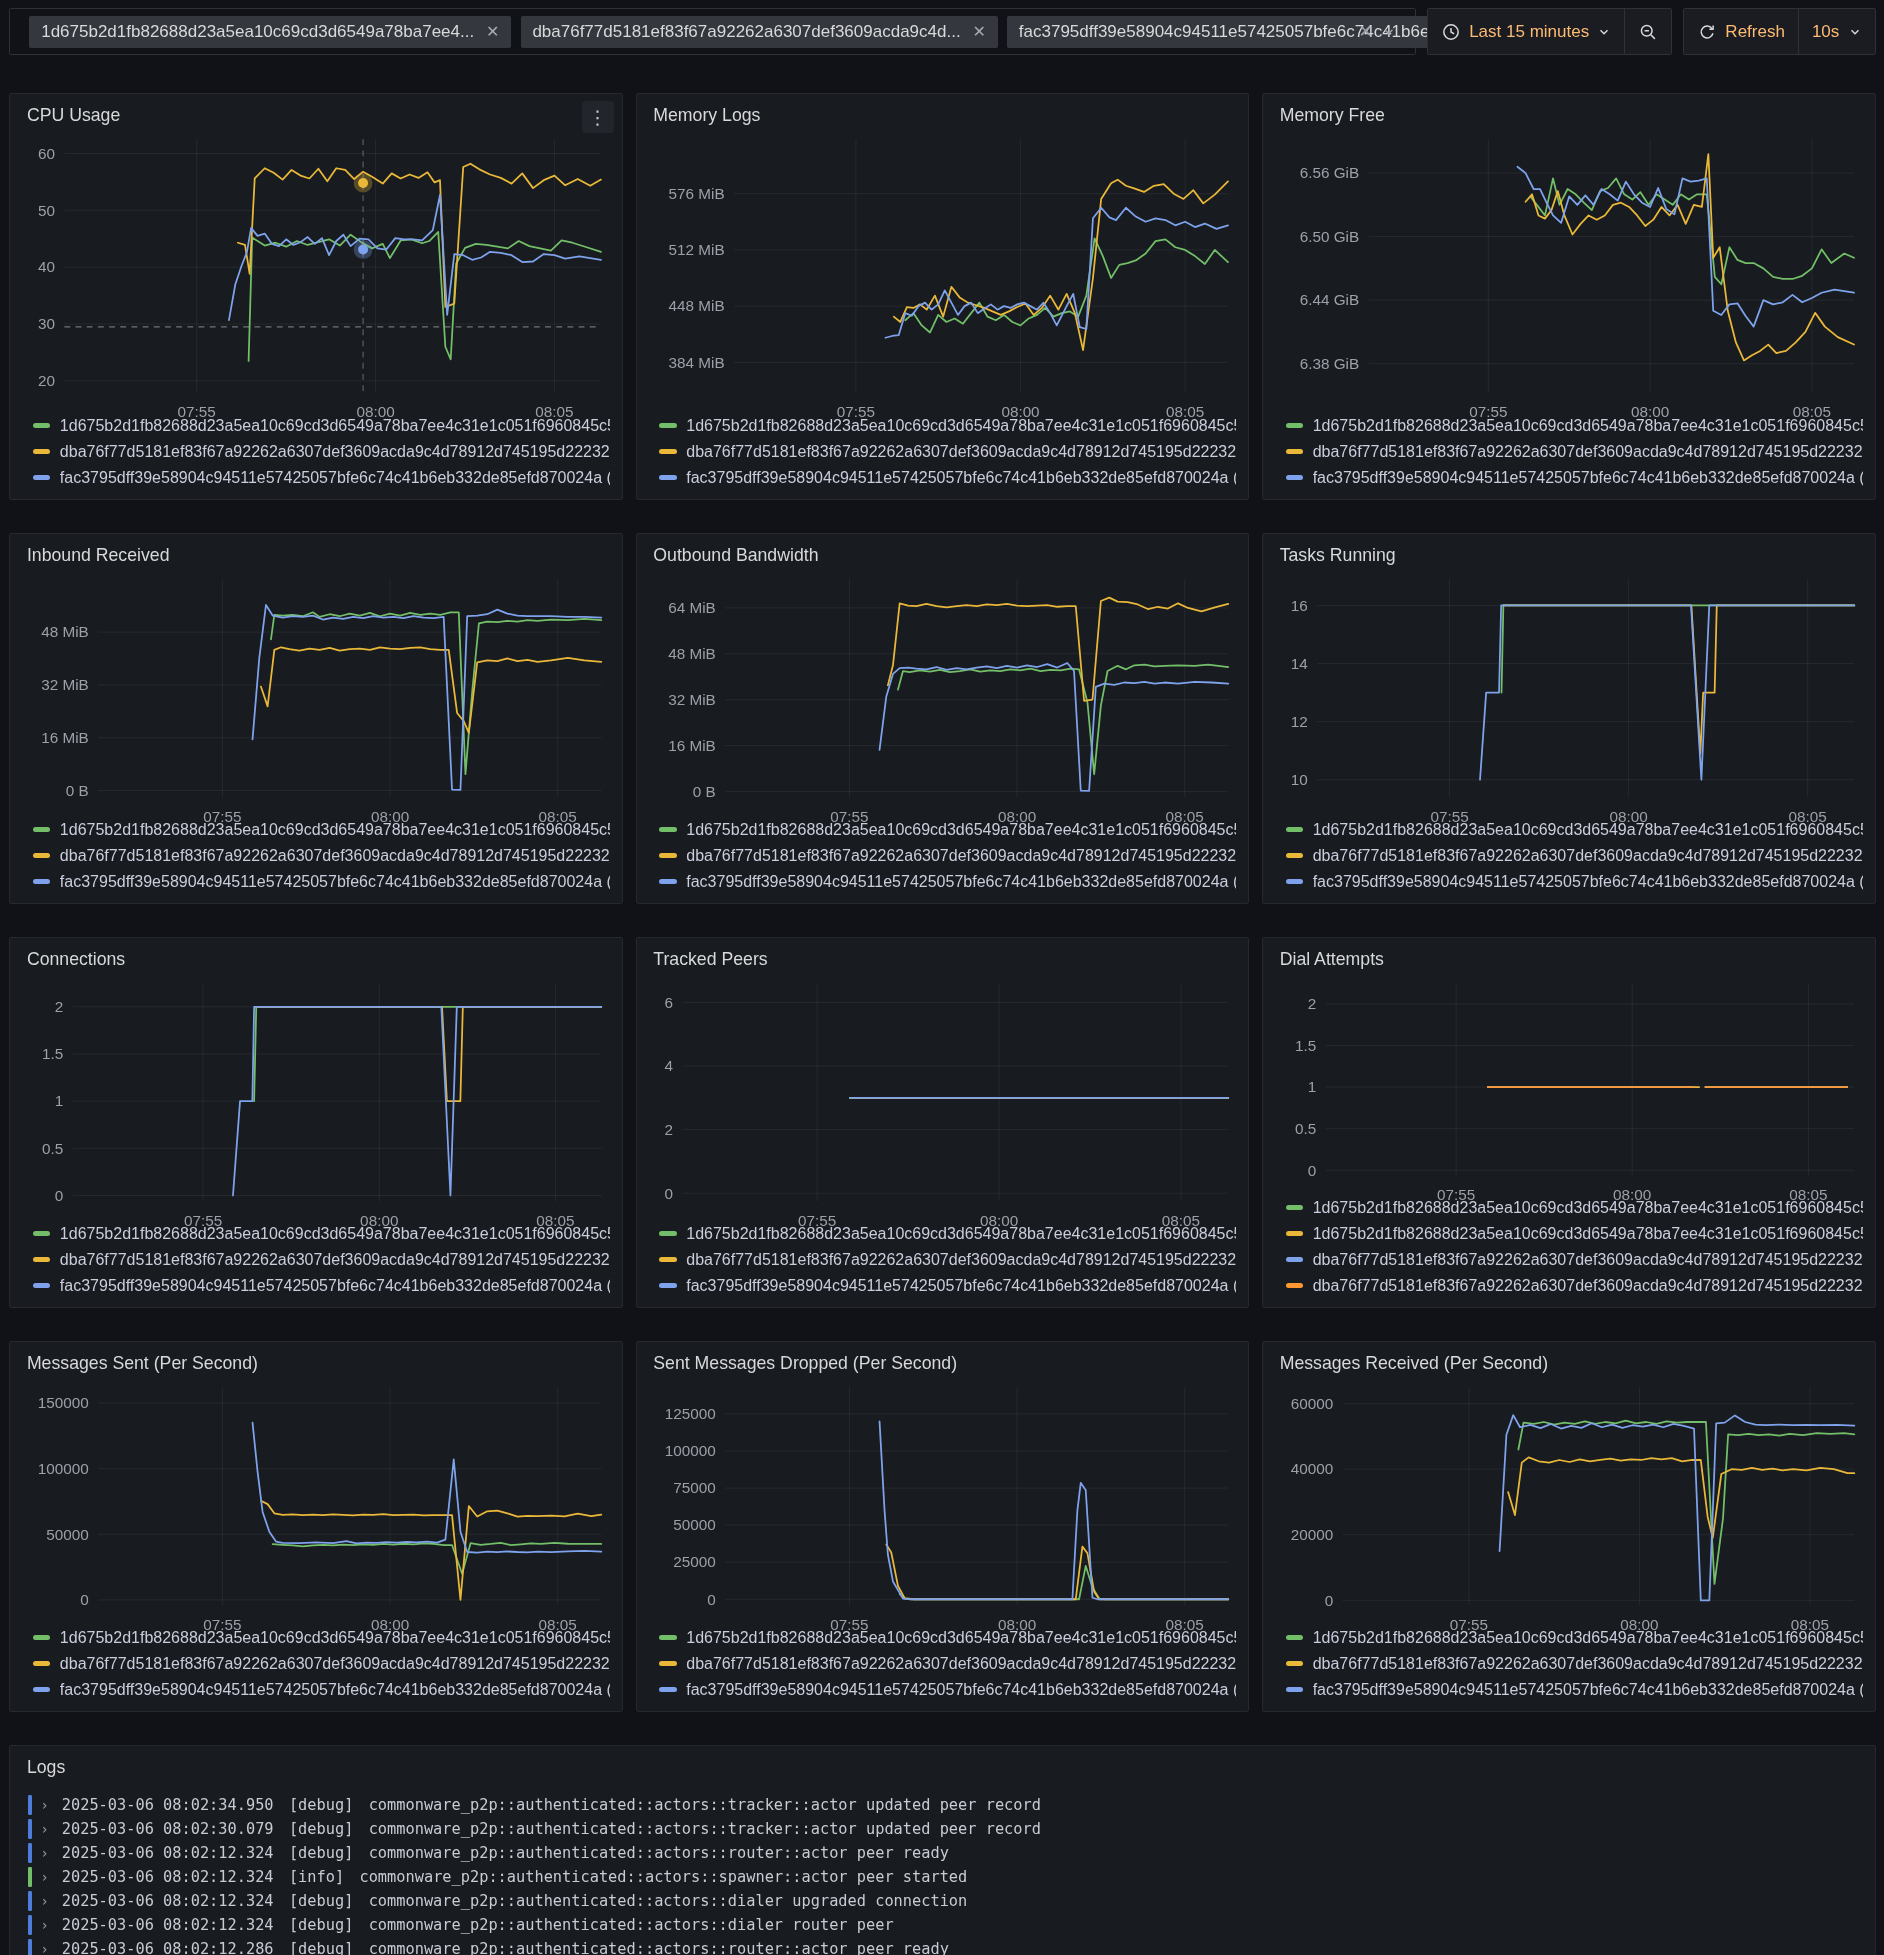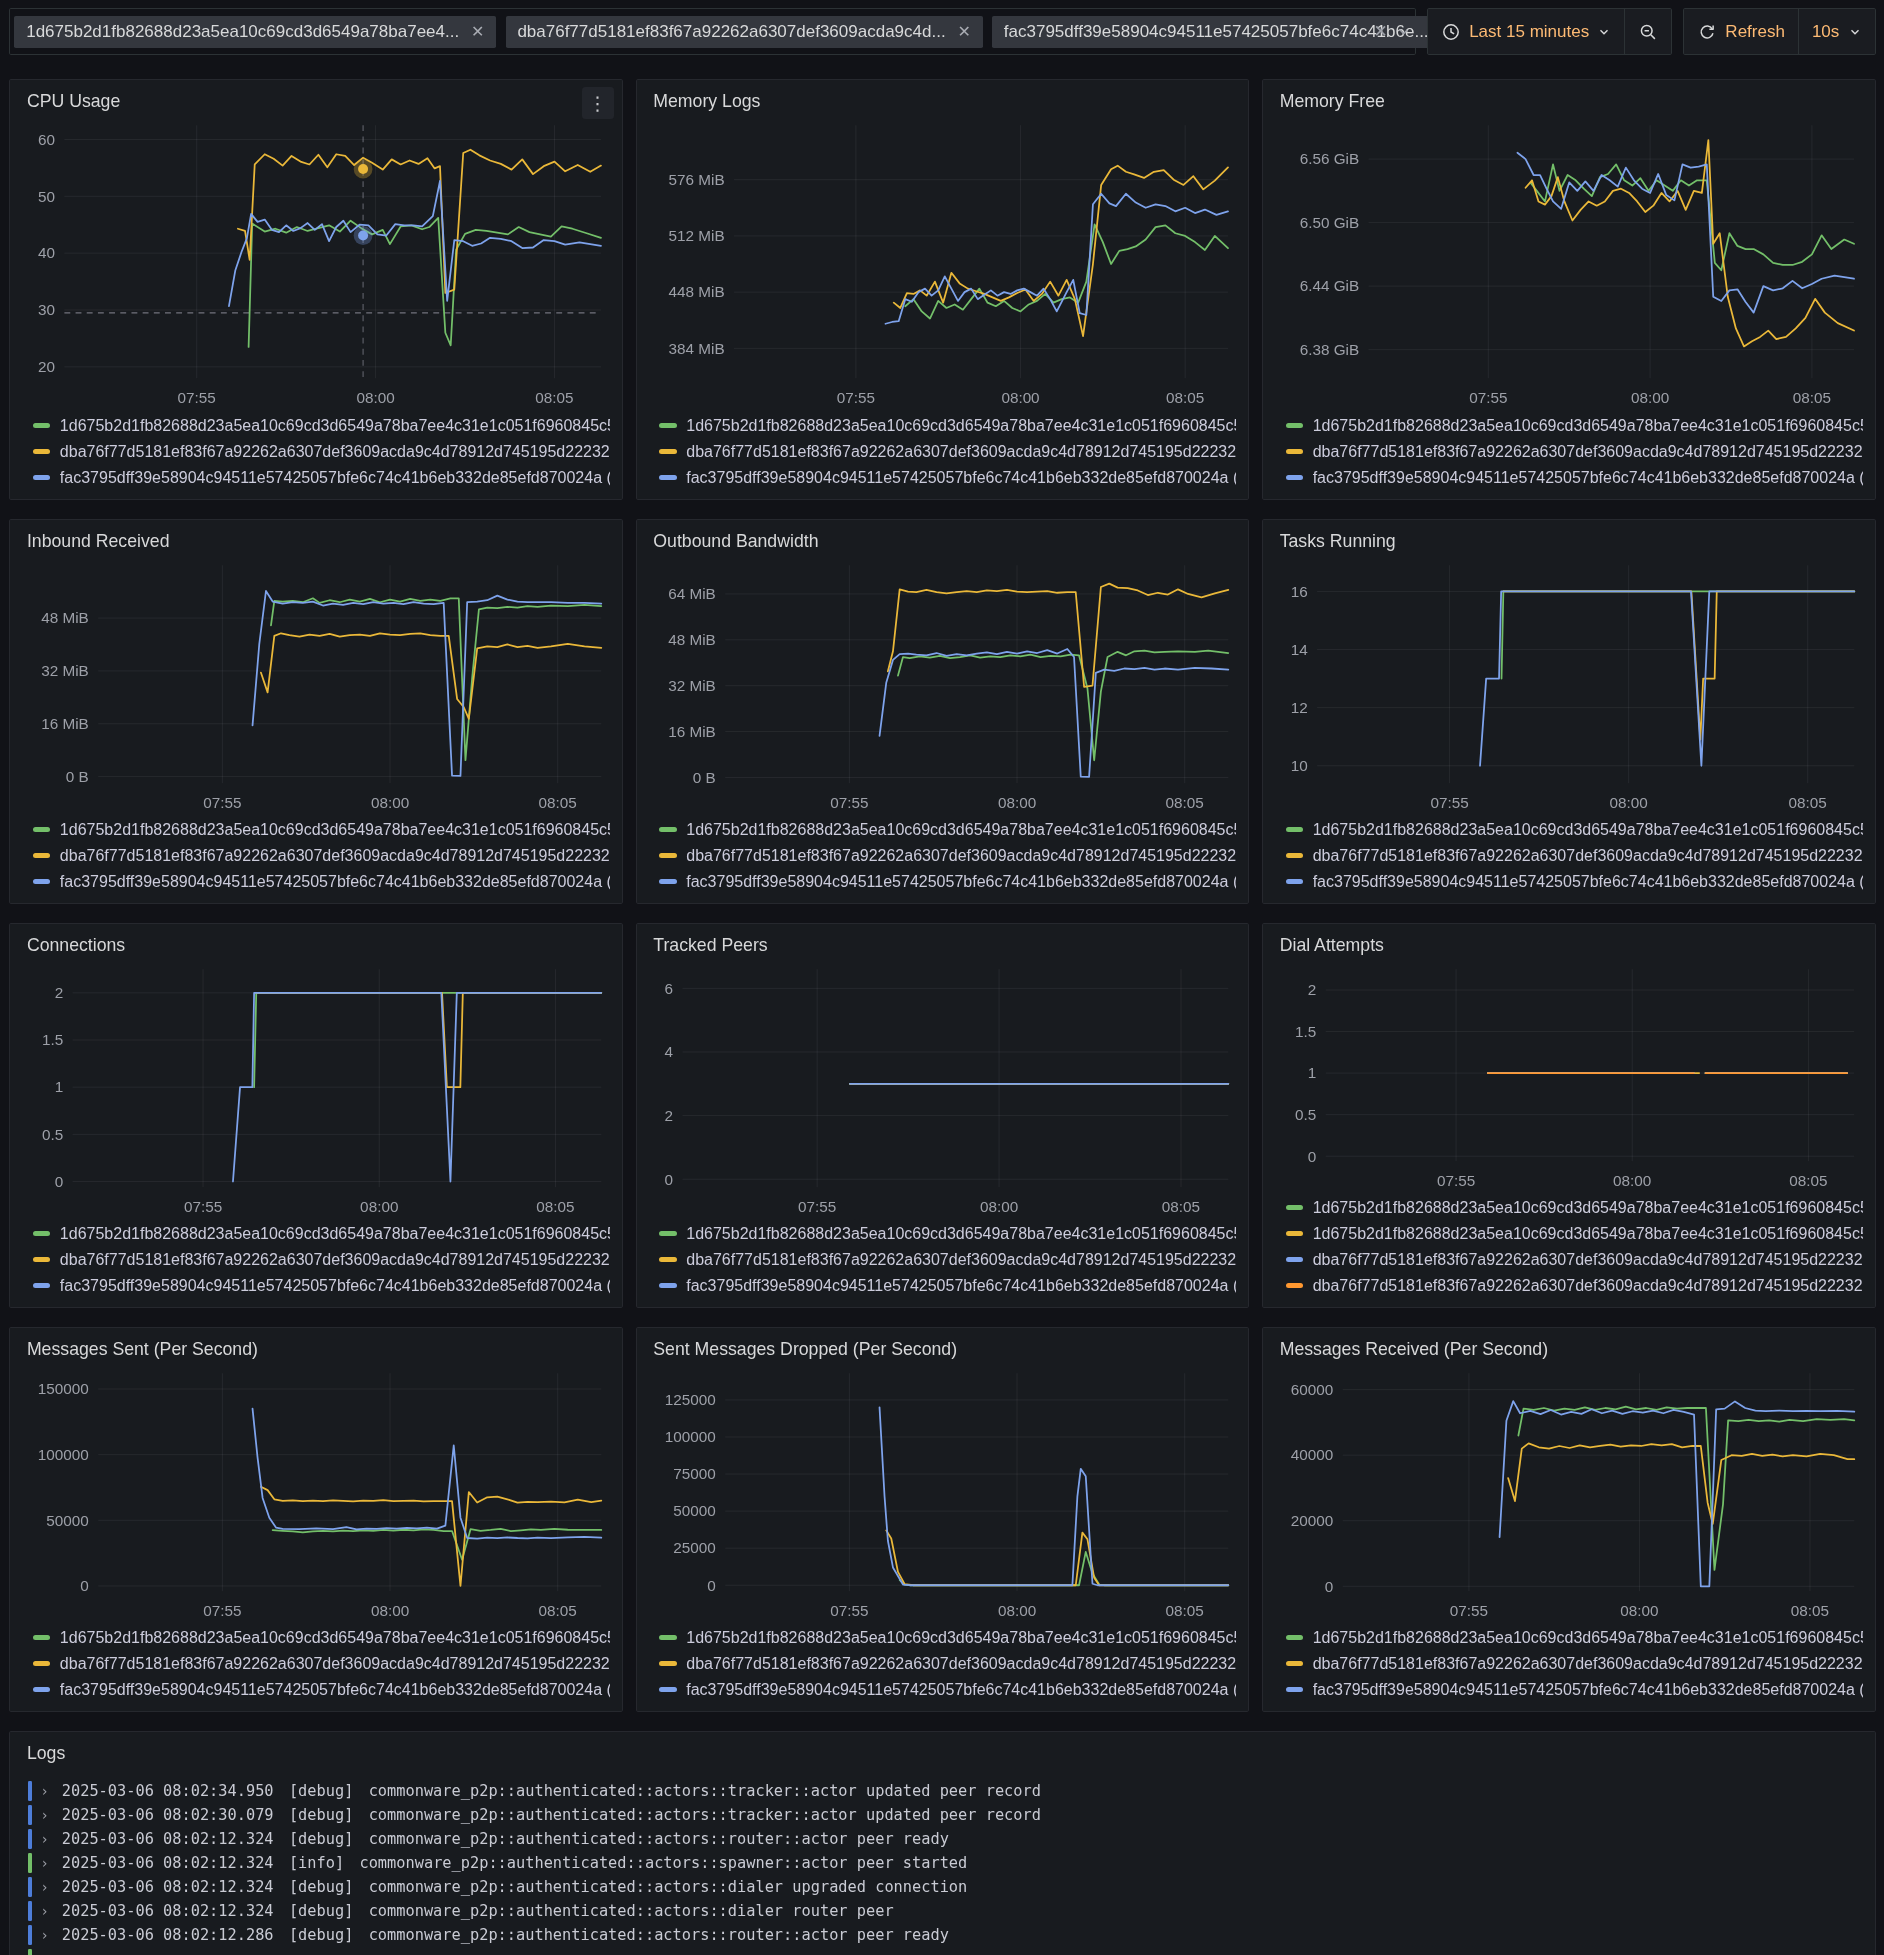--- a/index.html
+++ b/index.html
@@ -3,35 +3,35 @@
 <meta charset="utf-8">
 <style>
   html,body{margin:0;padding:0;}
   body{
     width:1885px;height:1955px;position:relative;overflow:hidden;
     background:#111217;color:#CCCCDC;
     font-family:"Liberation Sans",sans-serif;font-size:16.5px;
   }
   
   .topbar{position:absolute;top:8.3px;left:9.4px;right:9.4px;height:47px;display:flex;gap:10.6px;align-items:stretch;}
-  .filterbox{flex:1;max-width:1414px;border:0.6px solid #2C3235;border-radius:1.8px;display:flex;align-items:center;padding:0 4px;gap:9.4px;min-width:0;}
+  .filterbox{flex:1;max-width:1414px;border:0.6px solid #2C3235;border-radius:1.8px;display:flex;align-items:center;padding:0 19px;gap:9.4px;min-width:0;}
   .chips{display:flex;gap:9.4px;align-items:center;min-width:0;}
   .chip{display:flex;align-items:center;gap:11.8px;background:#34373E;border-radius:1.8px;height:32px;padding:0 11.8px;font-size:17px;color:#D8D9DA;white-space:nowrap;}
   .chip .x{color:#A9ACB3;font-size:16px;}
   .fb-right{margin-left:auto;display:flex;gap:8.3px;color:#9DA0A8;font-size:16px;align-items:center;}
   .group{display:flex;border:0.6px solid #2C3235;border-radius:1.8px;background:#1A1C21;align-items:stretch;}
   .gbtn{display:flex;align-items:center;gap:8.3px;padding:0 13px;font-size:17px;font-weight:500;color:#fdba74;background:transparent;border:none;border-left:0.6px solid #2C3235;cursor:pointer;font-family:inherit;}
   .gbtn:first-child{border-left:none;}
   .gbtn svg{display:block;}
   
   .grid{position:absolute;left:9.4px;right:9.4px;top:79px;display:grid;
     grid-template-columns:repeat(3,1fr);
     grid-template-rows:421px 385px 385px 385px 231px;
     gap:19px 13px;}
-  .panel{background:#181B1F;border:0.6px solid #26282E;border-radius:1.8px;display:flex;flex-direction:column;padding:5.9px 11.8px 7px;position:relative;min-width:0;min-height:0;}
+  .panel{background:#181B1F;border:0.6px solid #26282E;border-radius:1.8px;display:flex;flex-direction:column;padding:5.9px 11.8px 7px;position:relative;min-width:0;min-height:0;margin-top:14px;}
   .p-title{font-size:17.7px;color:#D8D9DA;font-weight:500;height:31px;display:flex;align-items:center;padding-left:4.7px;flex:none;}
   .kebab{position:absolute;top:7px;right:8.3px;width:32px;height:32px;background:#22252B;border-radius:3.5px;color:#C7C8CC;display:flex;align-items:center;justify-content:center;font-size:19px;cursor:pointer;}
   .chart{flex:1;min-height:0;}
   .chart svg{display:block;}
   .legend{padding:3.5px 0 1.2px 10.6px;flex:none;}
   .lrow{display:flex;align-items:center;height:26px;gap:9.4px;overflow:hidden;cursor:pointer;}
   .swatch{width:17.7px;height:5.3px;border-radius:2.9px;flex:none;}
   .ltext{font-size:16px;color:#CCCCDC;white-space:nowrap;overflow:hidden;}
   
   .logspanel{grid-column:1 / -1;}

